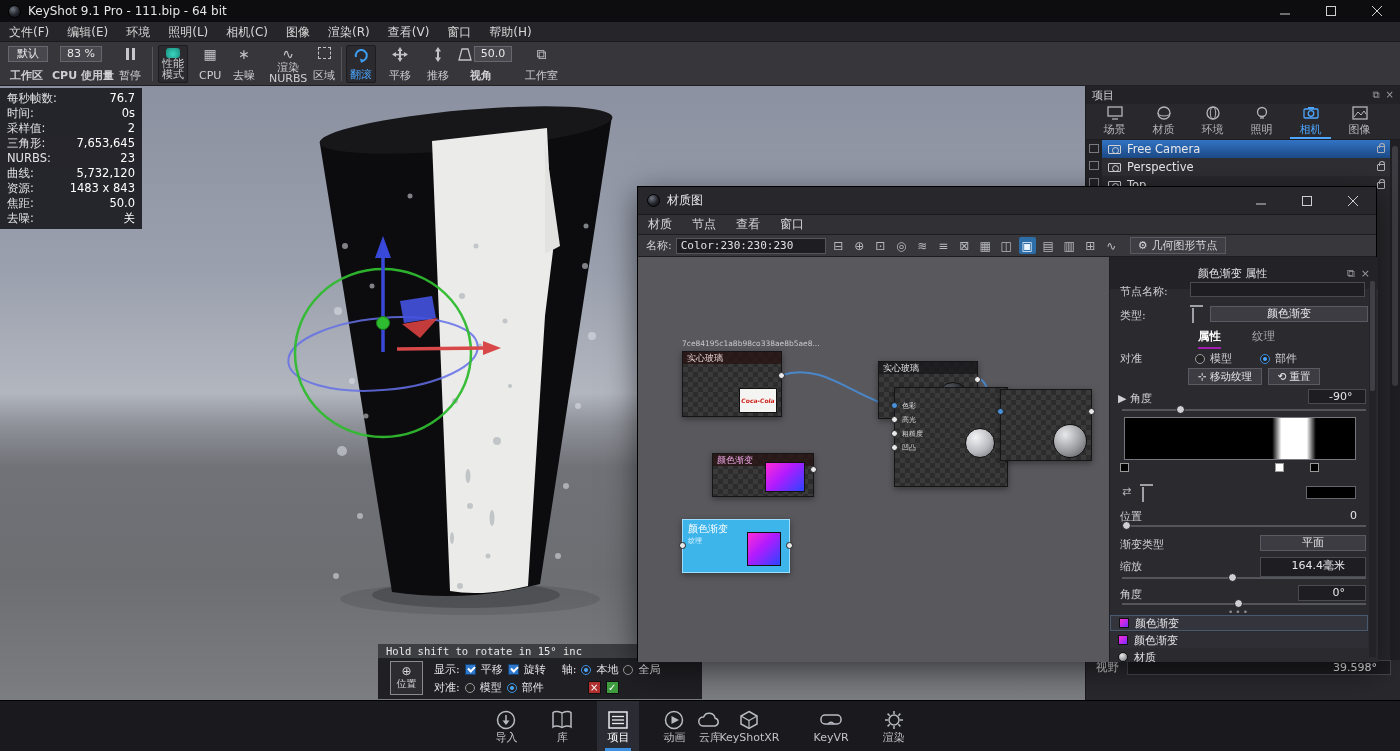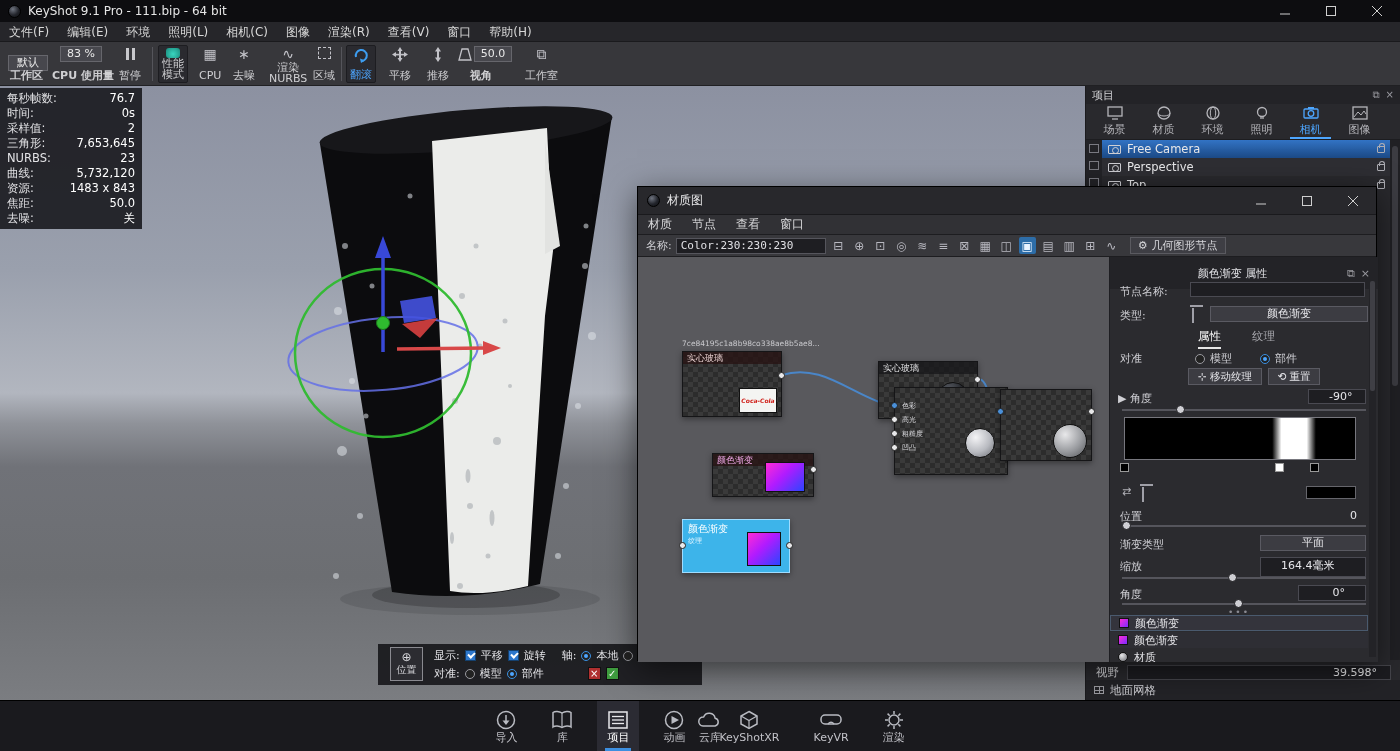--- a/index.html
+++ b/index.html
@@ -63,21 +63,21 @@
   .strip-ico { width:10px; height:9px; border:1px solid #7a7a82; }
   .cam-row { position:absolute; left:16px; width:289px; height:18px; display:flex; align-items:center; padding:0 6px; font-size:11.5px; color:#e8e8ea; gap:6px; }
   .cam-row.sel { background:linear-gradient(#3273c4,#1c4a86); }
   .cam-row.alt { background:#2e2e33; }
   .cam-ico { width:13px; height:9px; border:1px solid #cfcfd4; border-radius:1px; position:relative; flex:0 0 auto; }
   .cam-ico::after { content:""; position:absolute; left:3px; top:1px; width:5px; height:5px; border:1px solid #cfcfd4; border-radius:50%; }
   .lock-ico { margin-left:auto; width:8px; height:7px; border:1px solid #aeaeb4; border-radius:1px; position:relative; }
   .lock-ico::before { content:""; position:absolute; left:1px; top:-4px; width:4px; height:4px; border:1px solid #aeaeb4; border-bottom:none; border-radius:3px 3px 0 0; }
   .pp-scroll { position:absolute; right:0; top:54px; width:10px; bottom:40px; background:#202024; }
   .pp-thumb { position:absolute; left:2px; width:6px; background:#3c3c42; border-radius:3px; }
-  .fov-row { position:absolute; left:0; bottom:20px; width:315px; height:20px; display:flex; align-items:flex-end; padding:0 10px; gap:8px; font-size:11.5px; color:#d8d8dc; }
+  .fov-row { position:absolute; left:0; bottom:20px; width:315px; height:20px; display:flex; align-items:flex-start; padding:0 10px; gap:8px; font-size:11.5px; color:#d8d8dc; }
   .fov-box { flex:1; height:15px; background:#1c1c20; border:1px solid #45454b; text-align:right; padding:0 13px; font-size:11px; line-height:13px; color:#e8e8ea; }
   .ground-row { position:absolute; left:0; bottom:0; width:315px; height:20px; background:#232327; display:flex; align-items:center; gap:6px; padding:0 8px; font-size:11.5px; color:#cfcfd4; }
   .grid-ico { width:10px; height:8px; border:1px solid #9a9aa0; background:linear-gradient(#9a9aa0,#9a9aa0) 50% 0/1px 100% no-repeat, linear-gradient(#9a9aa0,#9a9aa0) 0 50%/100% 1px no-repeat; }
 
   
   .mg { left:637px; top:186px; width:740px; height:475px; background:#2b2b2f; border:1px solid #000; box-shadow:0 8px 30px rgba(0,0,0,0.55); z-index:20; }
   .mg-title { height:28px; background:#28282c; display:flex; align-items:center; padding-left:9px; border-bottom:1px solid #1a1a1d; }
   .mg-title .t { font-size:12px; color:#e6e6e8; margin-left:7px; }
   .mg-menu { height:20px; background:#313135; display:flex; align-items:center; border-bottom:1px solid #1d1d20; }
   .mg-menu span { padding:0 10px; font-size:12px; color:#d8d8da; }
@@ -106,21 +106,21 @@
   .node-sel { background:#3db4ea; border:1px solid #9fdcff; }
   .node-sel .nt2 { font-size:10px; color:#fff; padding:2px 5px 0 5px; }
   .node-sel .nsub { font-size:7px; color:#dff4ff; padding:0 5px; }
 
   .pr-label { position:absolute; font-size:11px; color:#cfcfd4; white-space:nowrap; }
   .pr-input { position:absolute; background:#1e1e22; border:1px solid #4a4a52; color:#e6e6ea; font-size:11px; padding:0 20px; }
   .pr-box { position:absolute; background:#3c3c42; border:1px solid #5a5a62; color:#e6e6ea; font-size:11px; text-align:center; }
   .pr-slider { position:absolute; height:2px; background:#55555c; }
   .pr-dot { position:absolute; width:9px; height:9px; border-radius:50%; background:#cfcfd4; border:1px solid #1a1a1d; }
   .pr-tab { position:absolute; font-size:11.5px; color:#a8a8ae; padding-bottom:3px; }
-  .pr-tab.active { color:#fff; border-bottom:2px solid #e5e5e5; }
+  .pr-tab.active { color:#fff; border-bottom:2px solid #a21caf;font-weight:bold; }
   .ghandle { position:absolute; width:9px; height:9px; border:1px solid #999; }
   .trash { position:relative; width:9px; height:10px; border:1px solid #a0a0a8; border-top:none; }
   .trash::before { content:""; position:absolute; left:-3px; top:-3px; width:13px; height:2px; background:#a0a0a8; }
   .list-row { position:absolute; left:0; width:258px; height:16px; display:flex; align-items:center; gap:6px; padding:0 8px; font-size:11px; color:#e2e2e6; }
   .list-ico { width:10px; height:10px; background:linear-gradient(135deg,#ff2bd6,#7a2bff); border:1px solid #111; flex:0 0 auto; }
 
   
   .taskbar { left:0; top:700px; width:1400px; height:51px; background:#1a1a1e; border-top:1px solid #000; z-index:30; }
   .tk-item { display:flex; flex-direction:column; align-items:center; justify-content:center; gap:2px; height:51px; padding:0 10px; position:relative; }
   .tk-item .cap { font-size:11px; color:#c2c2c8; line-height:12px; white-space:nowrap; }
@@ -164,21 +164,21 @@
     <span class="menu-item">照明(L)</span>
     <span class="menu-item">相机(C)</span>
     <span class="menu-item">图像</span>
     <span class="menu-item">渲染(R)</span>
     <span class="menu-item">查看(V)</span>
     <span class="menu-item">窗口</span>
     <span class="menu-item">帮助(H)</span>
   </div>
 
   <div class="abs toolbar">
-    <div class="tb-box" style="left:8px; top:4px; width:40px;margin-top:9px;">默认</div>
+    <div class="tb-box" style="left:8px; top:4px; width:40px;">默认</div>
     <div class="tb-label" style="left:10px; top:26px;">工作区</div>
     <div class="tb-box" style="left:60px; top:4px; width:42px;">83 %</div>
     <div class="tb-label" style="left:52px; top:26px;">CPU 使用量</div>
 
     <div class="tb-item" style="left:116px;">
       <span style="display:inline-flex; gap:3px; height:13px; padding-top:1px;">
           <i style="width:3px; background:#c8c8cc;"></i>
           <i style="width:3px; background:#c8c8cc;"></i>
         </span>
       <span class="cap">暂停</span>
@@ -338,20 +338,21 @@
           <span class="sl">焦距:</span>
           <span class="sv">50.0</span>
         </div>
       <div class="stat-row">
           <span class="sl">去噪:</span>
           <span class="sv">关</span>
         </div>
     </div>
 
     <div class="abs moveov">
+      <div class="hint">Hold shift to rotate in 15° inc</div>
       <div class="body">
         <div class="pos-btn">
           <span class="g">⊕</span>
           <span class="c">位置</span>
         </div>
         <div class="ovrow" style="top:4px;">
           <span>显示:</span>
           <span class="cbx"></span>
             <span>平移</span>
           <span class="cbx"></span>
@@ -457,24 +458,20 @@
       <span class="lock-ico"></span>
     </div>
 
     <div class="pp-scroll">
         <div class="pp-thumb" style="top:6px; height:240px;"></div>
       </div>
 
     <div class="fov-row">
       <span>视野</span>
       <span class="fov-box">39.598°</span>
-    </div>
-    <div class="ground-row">
-      <span class="grid-ico"></span>
-      <span>地面网格</span>
     </div>
   </div>
 
   <div class="abs mg">
     <div class="mg-title">
       <div class="app-logo" style="margin:0;"></div>
       <span class="t">材质图</span>
       <div class="win-controls">
         <div class="win-btn">
             <svg width="10" height="10">
@@ -538,21 +535,21 @@
         </div>
         <span class="pin" style="right:-4px; top:20px;"></span>
       </div>
 
       <div class="node checker" style="left:240px; top:104px; width:100px; height:58px;">
         <div class="nt plain">实心玻璃</div>
         <div class="thumb sphere-dark" style="left:58px; top:20px; width:32px; height:32px;"></div>
         <span class="pin" style="right:-4px; top:14px;"></span>
       </div>
 
-      <div class="node checker" style="left:256px; top:130px; width:114px; height:88px;">
+      <div class="node checker" style="left:256px; top:130px; width:114px; height:100px;">
         <span class="pin blue" style="left:-4px; top:14px;"></span>
         <span class="pinlabel" style="left:7px; top:14px;">色彩</span>
         <span class="pin" style="left:-4px; top:28px;"></span>
         <span class="pinlabel" style="left:7px; top:28px;">高光</span>
         <span class="pin" style="left:-4px; top:42px;"></span>
         <span class="pinlabel" style="left:7px; top:42px;">粗糙度</span>
         <span class="pin" style="left:-4px; top:56px;"></span>
         <span class="pinlabel" style="left:7px; top:56px;">凹凸</span>
         <div class="thumb sphere-gray" style="left:70px; top:40px; width:30px; height:30px; background:radial-gradient(circle at 35% 30%, #f4f4f6 0%, #b8bac0 55%, #6a6c72 100%);"></div>
         <span class="pin" style="right:-4px; top:22px;"></span>
@@ -633,21 +630,21 @@
 
       <span class="pr-label" style="left:10px; top:252px;">位置</span>
       <span class="pr-label" style="left:240px; top:252px; color:#e6e6ea;">0</span>
       <div class="pr-slider" style="left:12px; top:268px; width:244px;"></div>
       <div class="pr-dot" style="left:12px; top:264px;"></div>
 
       <span class="pr-label" style="left:10px; top:280px;">渐变类型</span>
       <div class="pr-box" style="left:150px; top:278px; width:106px; height:16px; line-height:14px;">平面</div>
 
       <span class="pr-label" style="left:10px; top:302px;">缩放</span>
-      <div class="pr-input" style="left:150px; top:300px; width:106px; height:20px; text-align:left;">164.4毫米</div>
+      <div class="pr-input" style="left:150px; top:300px; width:106px; height:20px; text-align:right;">164.4毫米</div>
       <div class="pr-slider" style="left:12px; top:320px; width:244px;"></div>
       <div class="pr-dot" style="left:118px; top:316px;"></div>
 
       <span class="pr-label" style="left:10px; top:330px;">角度</span>
       <div class="pr-input" style="left:188px; top:328px; width:68px; height:16px; text-align:right;">0°</div>
       <div class="pr-slider" style="left:12px; top:346px; width:244px;"></div>
       <div class="pr-dot" style="left:124px; top:342px;"></div>
 
       <div class="abs" style="left:0; top:350px; width:258px; text-align:center; font-size:9px; color:#8a8a92; letter-spacing:2px;">•••</div>
 

